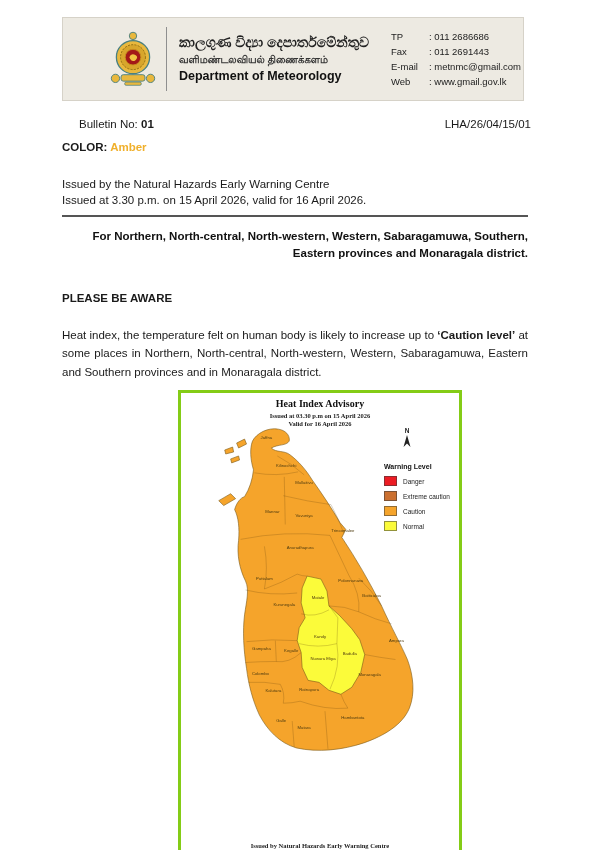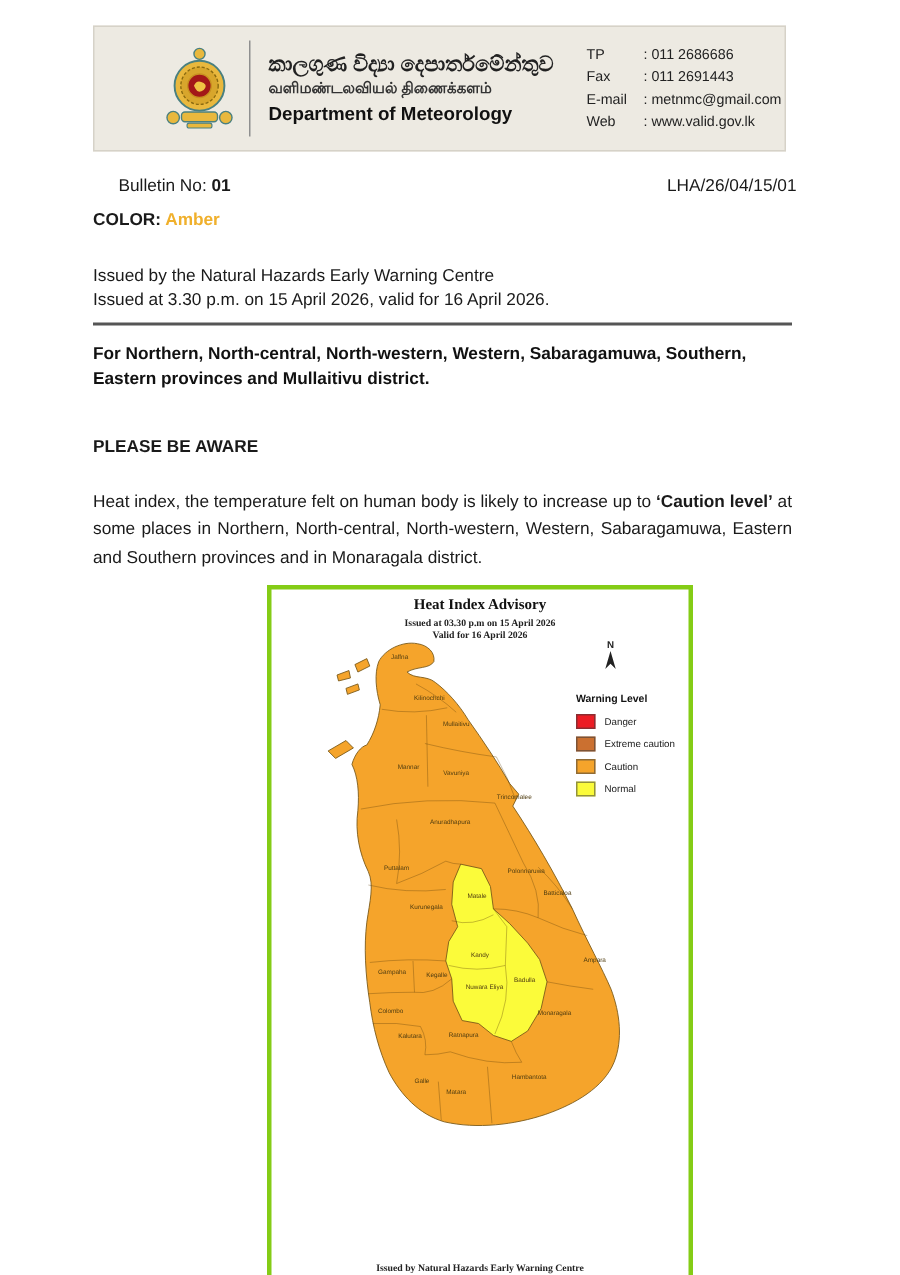--- a/index.html
+++ b/index.html
@@ -22,21 +22,21 @@
   
   .bulletin-row{position:absolute;left:62px;top:118px;width:452px;display:flex;
                 justify-content:space-between;font-size:11.5px;padding-left:17px;}
   .b-bold{font-weight:bold;}
   .color-line{position:absolute;left:62px;top:141px;font-size:11.5px;font-weight:bold;}
   .advisory-title{position:absolute;left:62px;top:154px;font-size:16px;font-weight:bold;color:#111;}
   .issued-by{position:absolute;left:62px;top:178px;font-size:11.5px;}
   .issued-at{position:absolute;left:62px;top:194px;font-size:11.5px;}
   .rule{position:absolute;left:62px;top:215px;width:466px;border-top:2px solid #555;}
 
-  .region-text{position:absolute;left:62px;top:228px;width:466px;text-align:left;
+  .region-text{position:absolute;left:62px;top:228px;width:466px;text-align:right;
                font-size:11.5px;font-weight:bold;line-height:17px;color:#111;}
   .aware{position:absolute;left:62px;top:292px;font-size:11.5px;font-weight:bold;}
   .body-par{position:absolute;left:62px;top:314px;width:466px;font-size:11.5px;
             line-height:18.5px;text-align:justify;}
 
   
   .map-figure{position:absolute;left:178px;top:390px;width:284px;height:482px;
               border:3px solid #84cc16;box-sizing:border-box;background:#fff;}
   .map-figure svg.island{position:absolute;left:0;top:0;}
   .map-title{position:absolute;left:0;top:5px;width:100%;text-align:center;
@@ -88,41 +88,41 @@
       <tr>
             <td class="c-label">Fax</td>
           <td>: 011 2691443</td>
           </tr>
       <tr>
             <td class="c-label">E-mail</td>
           <td>: metnmc@gmail.com</td>
           </tr>
       <tr>
             <td class="c-label">Web</td>
-          <td>: www.valid.gov.lk</td>
+          <td>: www.gmail.gov.lk</td>
           </tr>
     </tbody>
       </table>
   </div>
 
   <div class="bulletin-row">
     <span><span>Bulletin No: </span><span class="b-bold">01</span></span>
     <span>LHA/26/04/15/01</span>
   </div>
 
   <div class="color-line">
     <span>COLOR: </span><span style="color: rgb(240, 176, 44);">Amber</span>
   </div>
   <div class="issued-by">Issued by the Natural Hazards Early Warning Centre</div>
   <div class="issued-at">Issued at 3.30 p.m. on 15 April 2026, valid for 16 April 2026.</div>
   <div class="rule"></div>
 
   <div class="region-text">
     <div>For Northern, North-central, North-western, Western, Sabaragamuwa, Southern,</div>
-    <div>Eastern provinces and Mullaitivu district.</div>
+    <div>Eastern provinces and Monaragala district.</div>
   </div>
 
   <div class="aware">PLEASE BE AWARE</div>
 
   <p class="body-par"><span>Heat index, the temperature felt on human body is likely to increase up to </span><b>‘Caution level’</b><span> at some places in Northern, North-central, North-western, Western, Sabaragamuwa, Eastern and Southern provinces and in Monaragala district.</span></p>
 
   <div class="map-figure">
     <svg class="island" id="island-svg" width="282" height="396" viewBox="0 0 284 398">
       <g stroke="#7a5a1a" stroke-width="0.6" fill="#F5A42B" id="island-shape">
 

